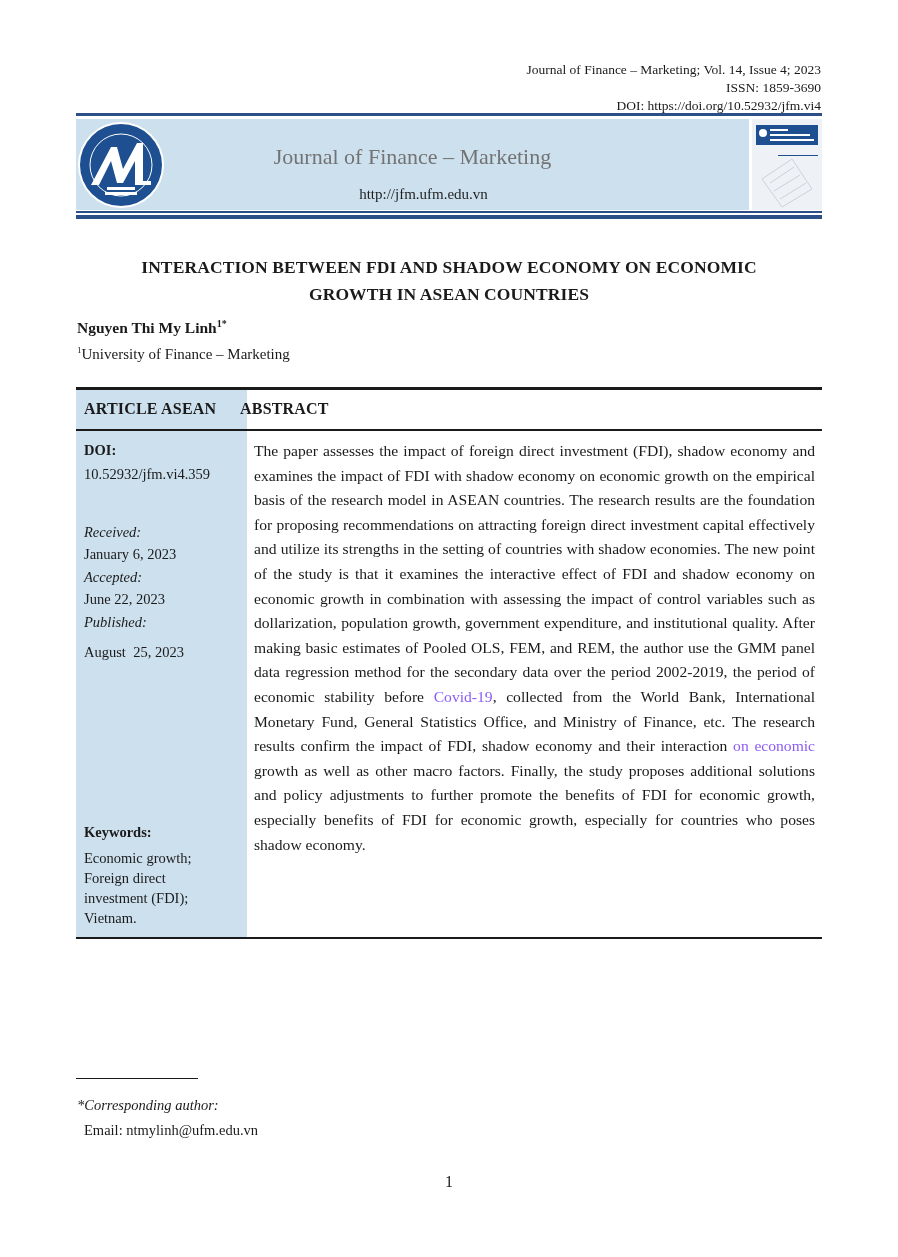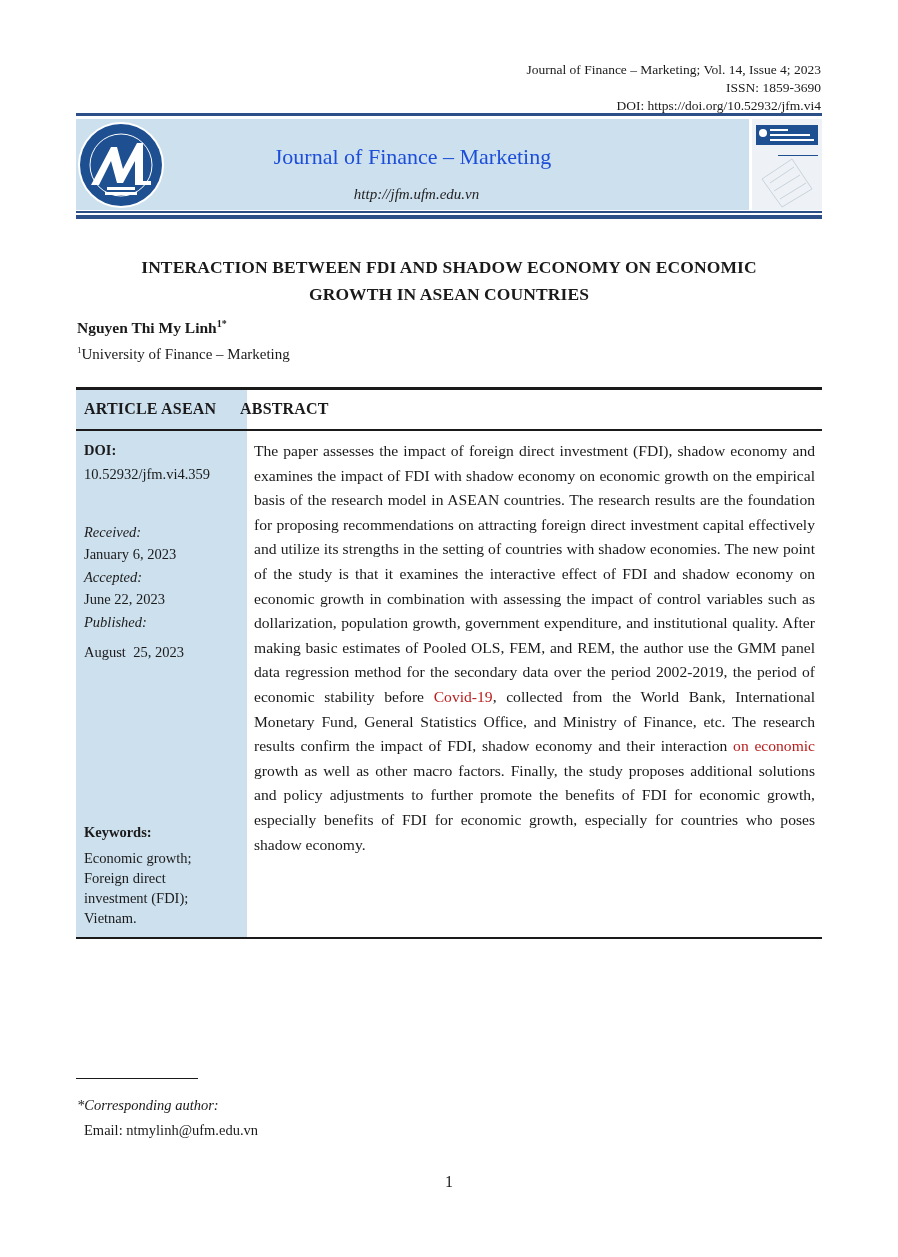--- a/index.html
+++ b/index.html
@@ -4,22 +4,22 @@
 <style>
   html, body { margin: 0; padding: 0; background: #ffffff; }
   body { width: 898px; height: 1257px; position: relative; font-family: "DejaVu Serif", "Liberation Serif", serif; color: #1a1a1a; overflow: hidden; }
 
   .running-head { position: absolute; right: 77px; top: 61px; text-align: right; font-family: "Liberation Serif", serif; font-size: 13.5px; line-height: 18px; color: #1a1a1a; }
 
   .banner-top-line { position: absolute; left: 76px; top: 113px; width: 746px; height: 3px; background: #2b4f86; }
   .banner { position: absolute; left: 76px; top: 119px; width: 746px; height: 91px; }
   .banner-bg { position: absolute; left: 0; top: 0; width: 673px; height: 91px; background: #cde0ee; }
   .banner-logo { position: absolute; left: 1px; top: 2px; width: 88px; height: 88px; }
-  .banner-title { position: absolute; left: 0; width: 673px; top: 25px; text-align: center; font-family: "Liberation Serif", serif; font-size: 22px; color: #1d4ed8; }
-  .banner-url { position: absolute; left: 4px; width: 673px; top: 67px; text-align: center; font-family: "Liberation Serif", serif; font-size: 15px; color: #1f1f1f; font-style: italic; }
+  .banner-title { position: absolute; left: 0; width: 673px; top: 25px; text-align: center; font-family: "Liberation Serif", serif; font-size: 22px; color: #737373; }
+  .banner-url { position: absolute; left: 11px; width: 673px; top: 67px; text-align: center; font-family: "Liberation Serif", serif; font-size: 15px; color: #1f1f1f; }
   .banner-right { position: absolute; left: 676px; top: 0; width: 70px; height: 91px; background: #e9eef3; overflow: hidden; }
   .banner-bottom-line1 { position: absolute; left: 76px; top: 211px; width: 746px; height: 2px; background: #2b4f86; }
   .banner-bottom-line2 { position: absolute; left: 76px; top: 215px; width: 746px; height: 4px; background: #2b4f86; }
 
   .paper-title { position: absolute; left: 76px; width: 746px; top: 254px; text-align: center; font-family: "Liberation Serif", serif; font-weight: bold; font-size: 17.5px; line-height: 27px; color: #1a1a1a; letter-spacing: 0.1px; }
   .author { position: absolute; left: 77px; top: 318px; font-family: Liberation Serif, serif; font-weight: bold; font-size: 15.5px; }
   .author sup { font-size: 10px; }
   .affil { position: absolute; left: 77px; top: 345px; font-family: "Liberation Serif", serif; font-size: 15px; }
   .affil sup { font-size: 9px; }
 
@@ -29,21 +29,21 @@
   .table-bottom { position: absolute; left: 76px; top: 937px; width: 746px; height: 2px; background: #1a1a1a; }
   .col-head { position: absolute; top: 400px; font-family: "Liberation Serif", serif; font-weight: bold; font-size: 16px; letter-spacing: 0.2px; }
   .col-head.info { left: 84px; }
   .col-head.abs { left: 240px; }
 
   .info-text { position: absolute; left: 84px; font-family: "Liberation Serif", serif; font-size: 14.5px; line-height: 21px; color: #1a1a1a; }
   .info-text .lbl { font-weight: bold; }
   .info-text .ital { font-style: italic; }
 
   .abstract { position: absolute; left: 254px; top: 439px; width: 561px; font-family: "Liberation Serif", serif; font-size: 15.6px; line-height: 24.6px; text-align: justify; color: #1a1a1a; }
-  .abstract .hl { color: #b91c1c; }
+  .abstract .hl { color: #8b5cf6; }
 
   .fn-rule { position: absolute; left: 76px; top: 1078px; width: 122px; height: 1px; background: #1a1a1a; }
   .fn-label { position: absolute; left: 77px; top: 1097px; font-family: "Liberation Serif", serif; font-style: italic; font-size: 14.5px; }
   .fn-email { position: absolute; left: 84px; top: 1122px; font-family: "Liberation Serif", serif; font-size: 14.5px; text-align: center; }
   .page-num { position: absolute; left: 0; width: 898px; top: 1173px; text-align: center; font-family: "Liberation Serif", serif; font-size: 16px; }
 </style>
 </head>
 <body>
 
 <div class="running-head">

